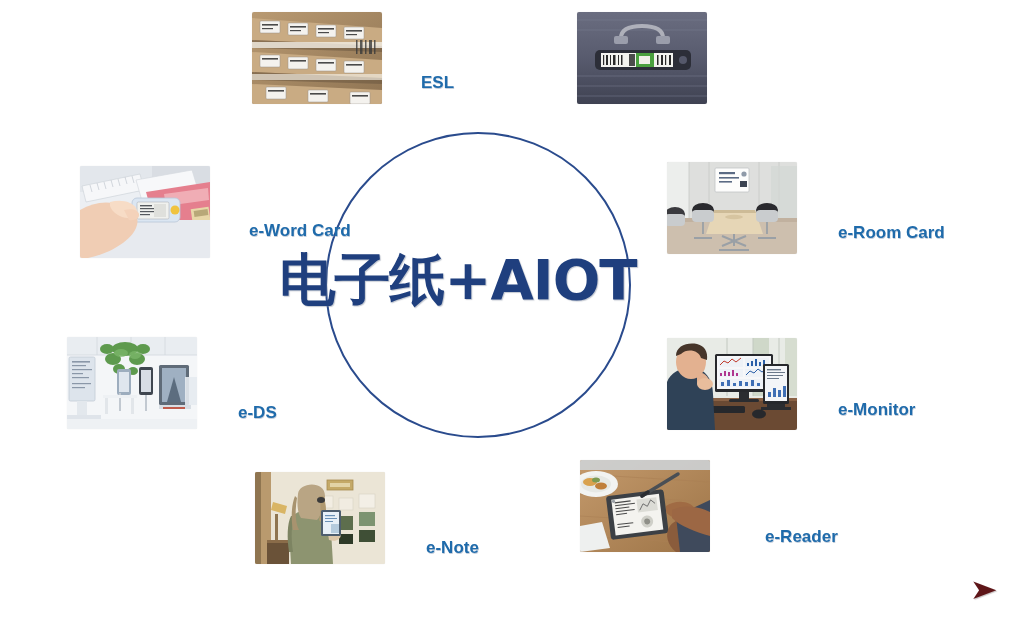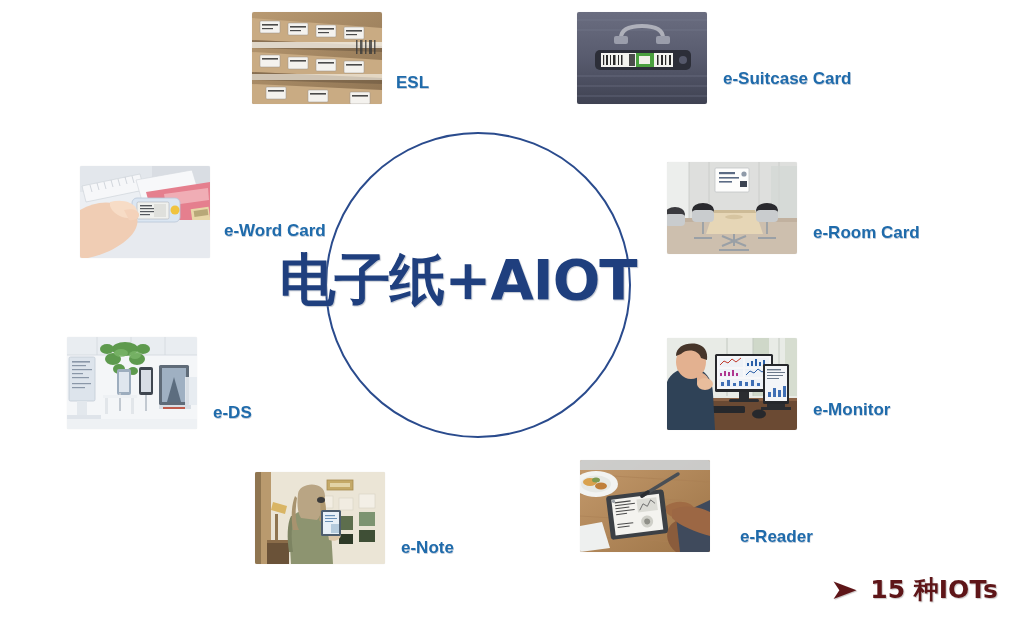--- a/index.html
+++ b/index.html
@@ -28,21 +28,21 @@
     font-family: "DejaVu Sans", "Liberation Sans", sans-serif;
     font-size: 56px;
     font-weight: 900;
     letter-spacing: -1px;
     color: #1f3f7e;
     white-space: nowrap;
     text-shadow: 1px 1px 1px rgba(120,130,150,0.45);
   }
 
   
-  .node { position: absolute; display: flex; align-items: center; }
+  .node { position: absolute; display: flex; align-items: center; gap: 25px; }
   .node .label {
     font-size: 17px;
     font-weight: bold;
     color: #1f6bab;
     white-space: nowrap;
     text-shadow: 0.5px 0.5px 0 rgba(150,165,190,0.55);
   }
   .thumb {
     width: 130px; height: 92px;
     border-radius: 2px;
@@ -203,21 +203,20 @@
         <rect x="62" y="44" width="11" height="8" fill="#f0f0e8"></rect>
         <g fill="#2a2a2a">
           <rect x="80" y="43" width="1.5" height="10"></rect>
             <rect x="84" y="43" width="2" height="10"></rect>
           <rect x="88" y="43" width="1.2" height="10"></rect>
             <rect x="92" y="43" width="2" height="10"></rect>
         </g>
         <circle cx="106" cy="48" r="4" fill="#55586a"></circle>
       </svg>
     </div>
-    <span class="label">e-Suitcase Card</span>
   </div>
 
   <div class="node" id="node-word">
     <div class="thumb">
       <svg viewBox="0 0 130 92" preserveAspectRatio="none">
         <rect width="130" height="92" fill="#eceff3"></rect>
         <rect x="0" y="0" width="130" height="26" fill="#e3e7ec"></rect>
         <rect x="72" y="0" width="58" height="34" fill="#d9dde3"></rect>
         <g fill="#f6f7f9" stroke="#cfd4da" stroke-width="0.7">
           <polygon points="2,20 60,8 64,24 6,36"></polygon>
@@ -553,16 +552,15 @@
         <line x1="62" y1="36" x2="68" y2="32" stroke="#2a2d31" stroke-width="3.5" stroke-linecap="round"></line>
         <path d="M96 56 L130 40 L130 92 L100 92 Z" fill="#3f4a5c"></path>
         <path d="M92 50 C104 44 118 46 130 52 L130 76 C116 72 100 66 92 58 Z" fill="#9c6744"></path>
       </svg>
     </div>
     <span class="label">e-Reader</span>
   </div>
 
   <div id="footer-note">
     <span class="chev">➤</span>
-    <span class="ftext">15 种IOTs</span>
   </div>
 
 </div>
 
 </body></html>

